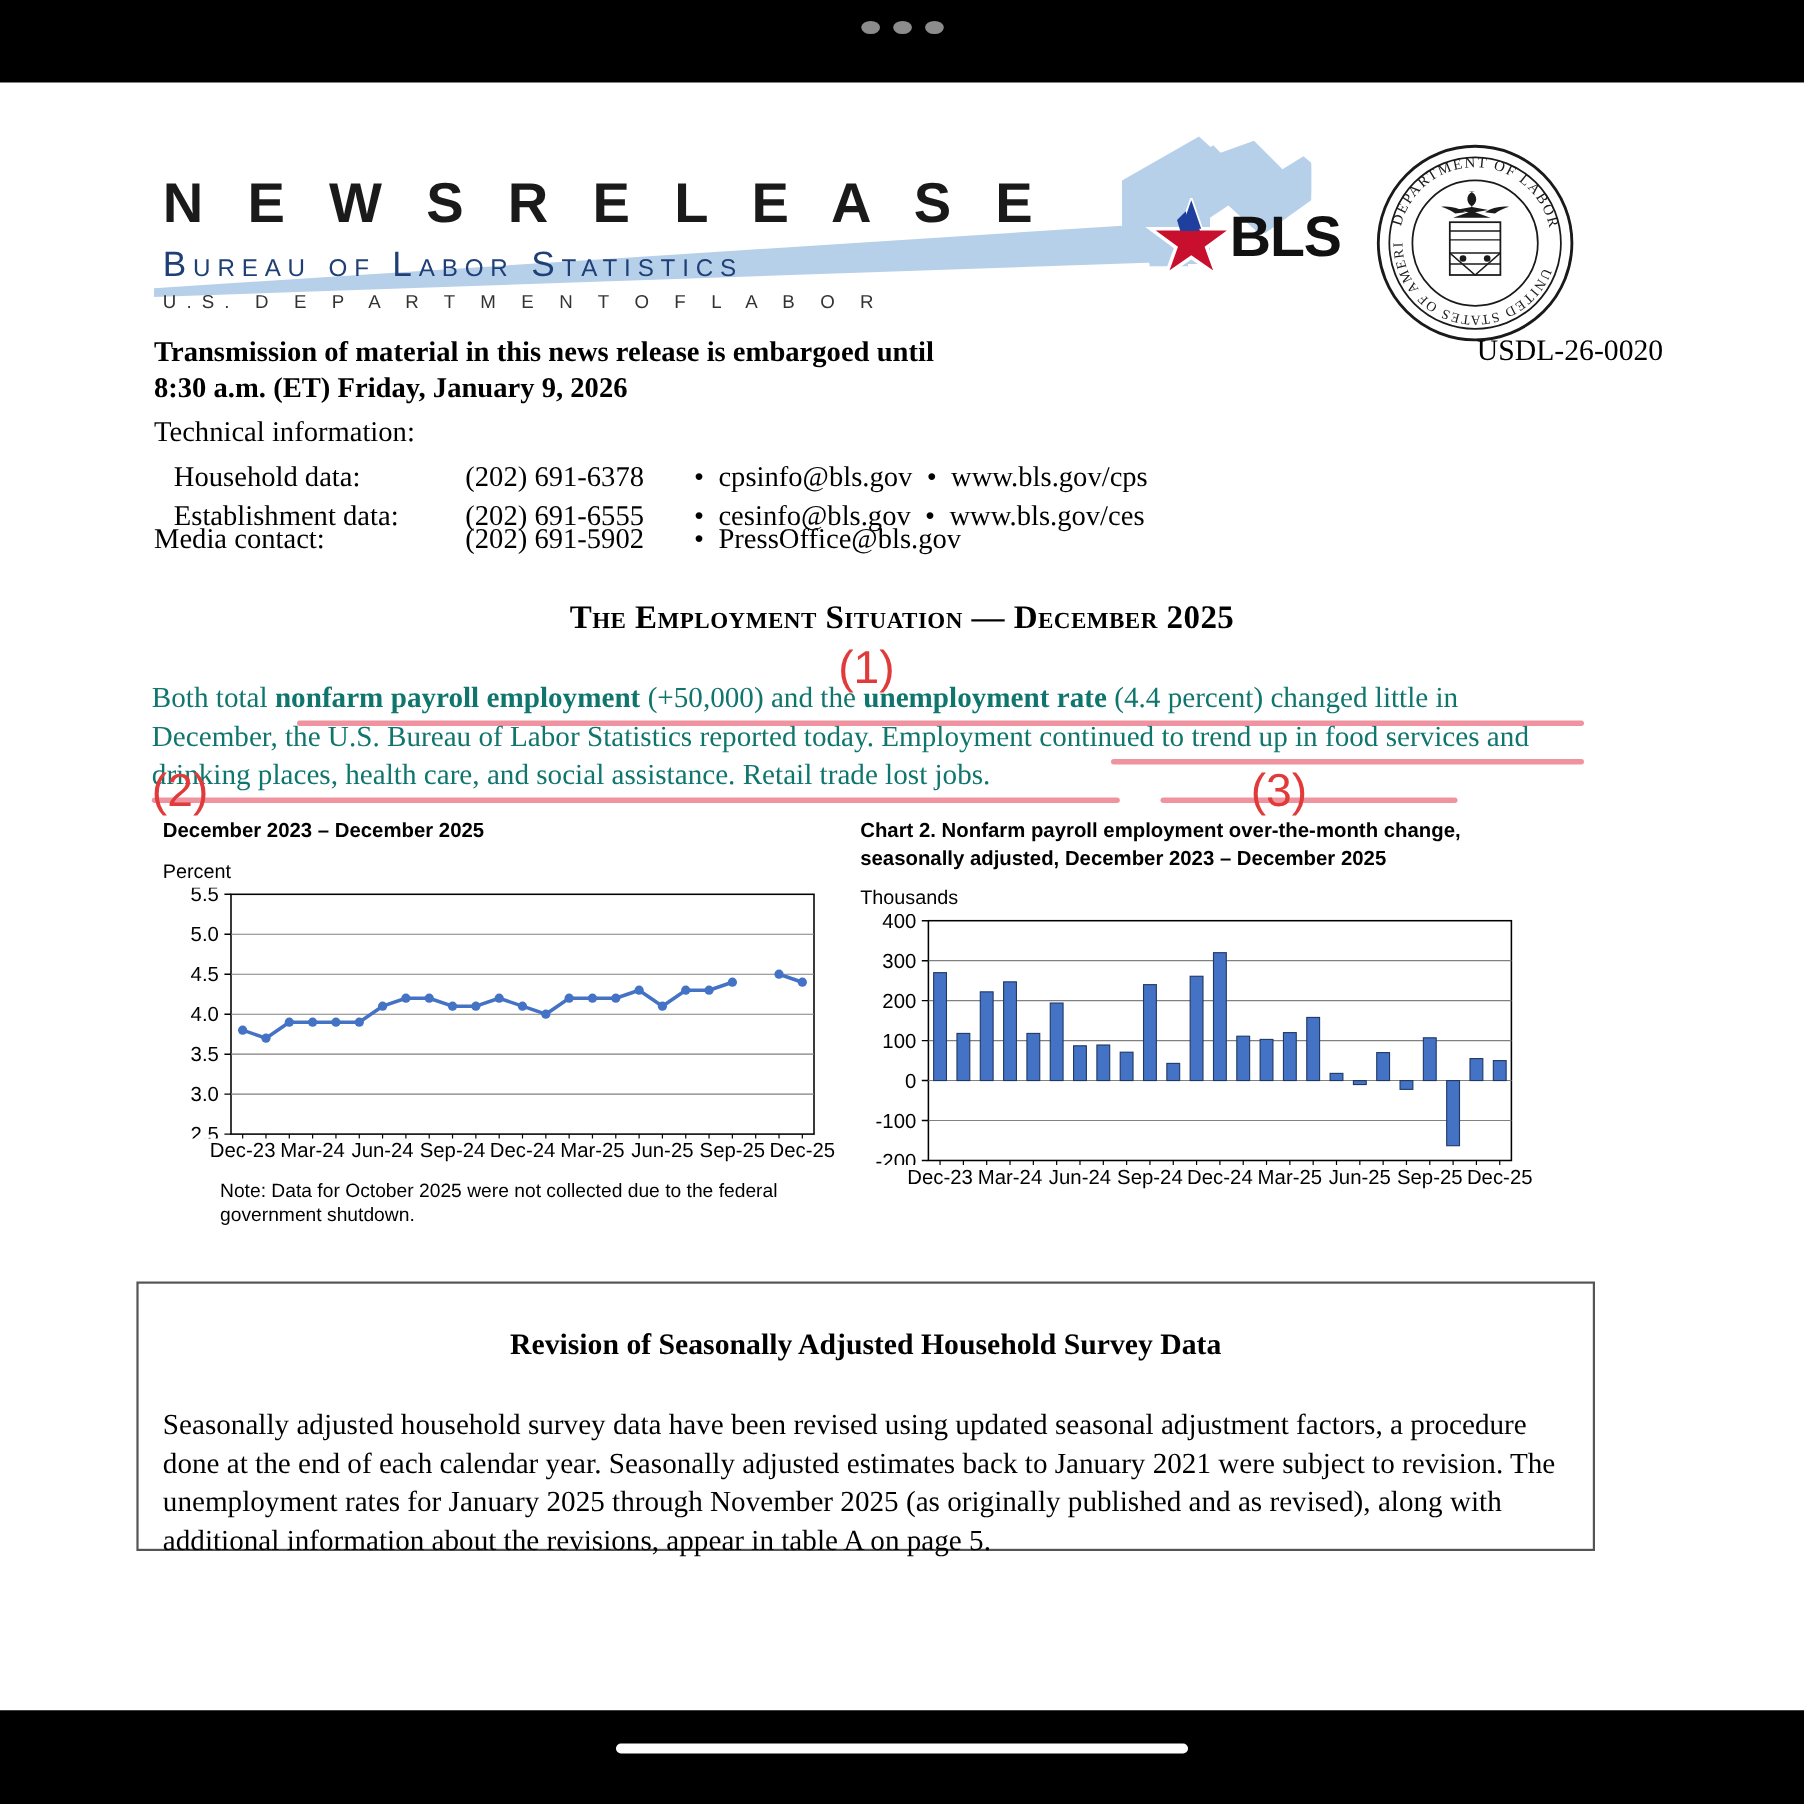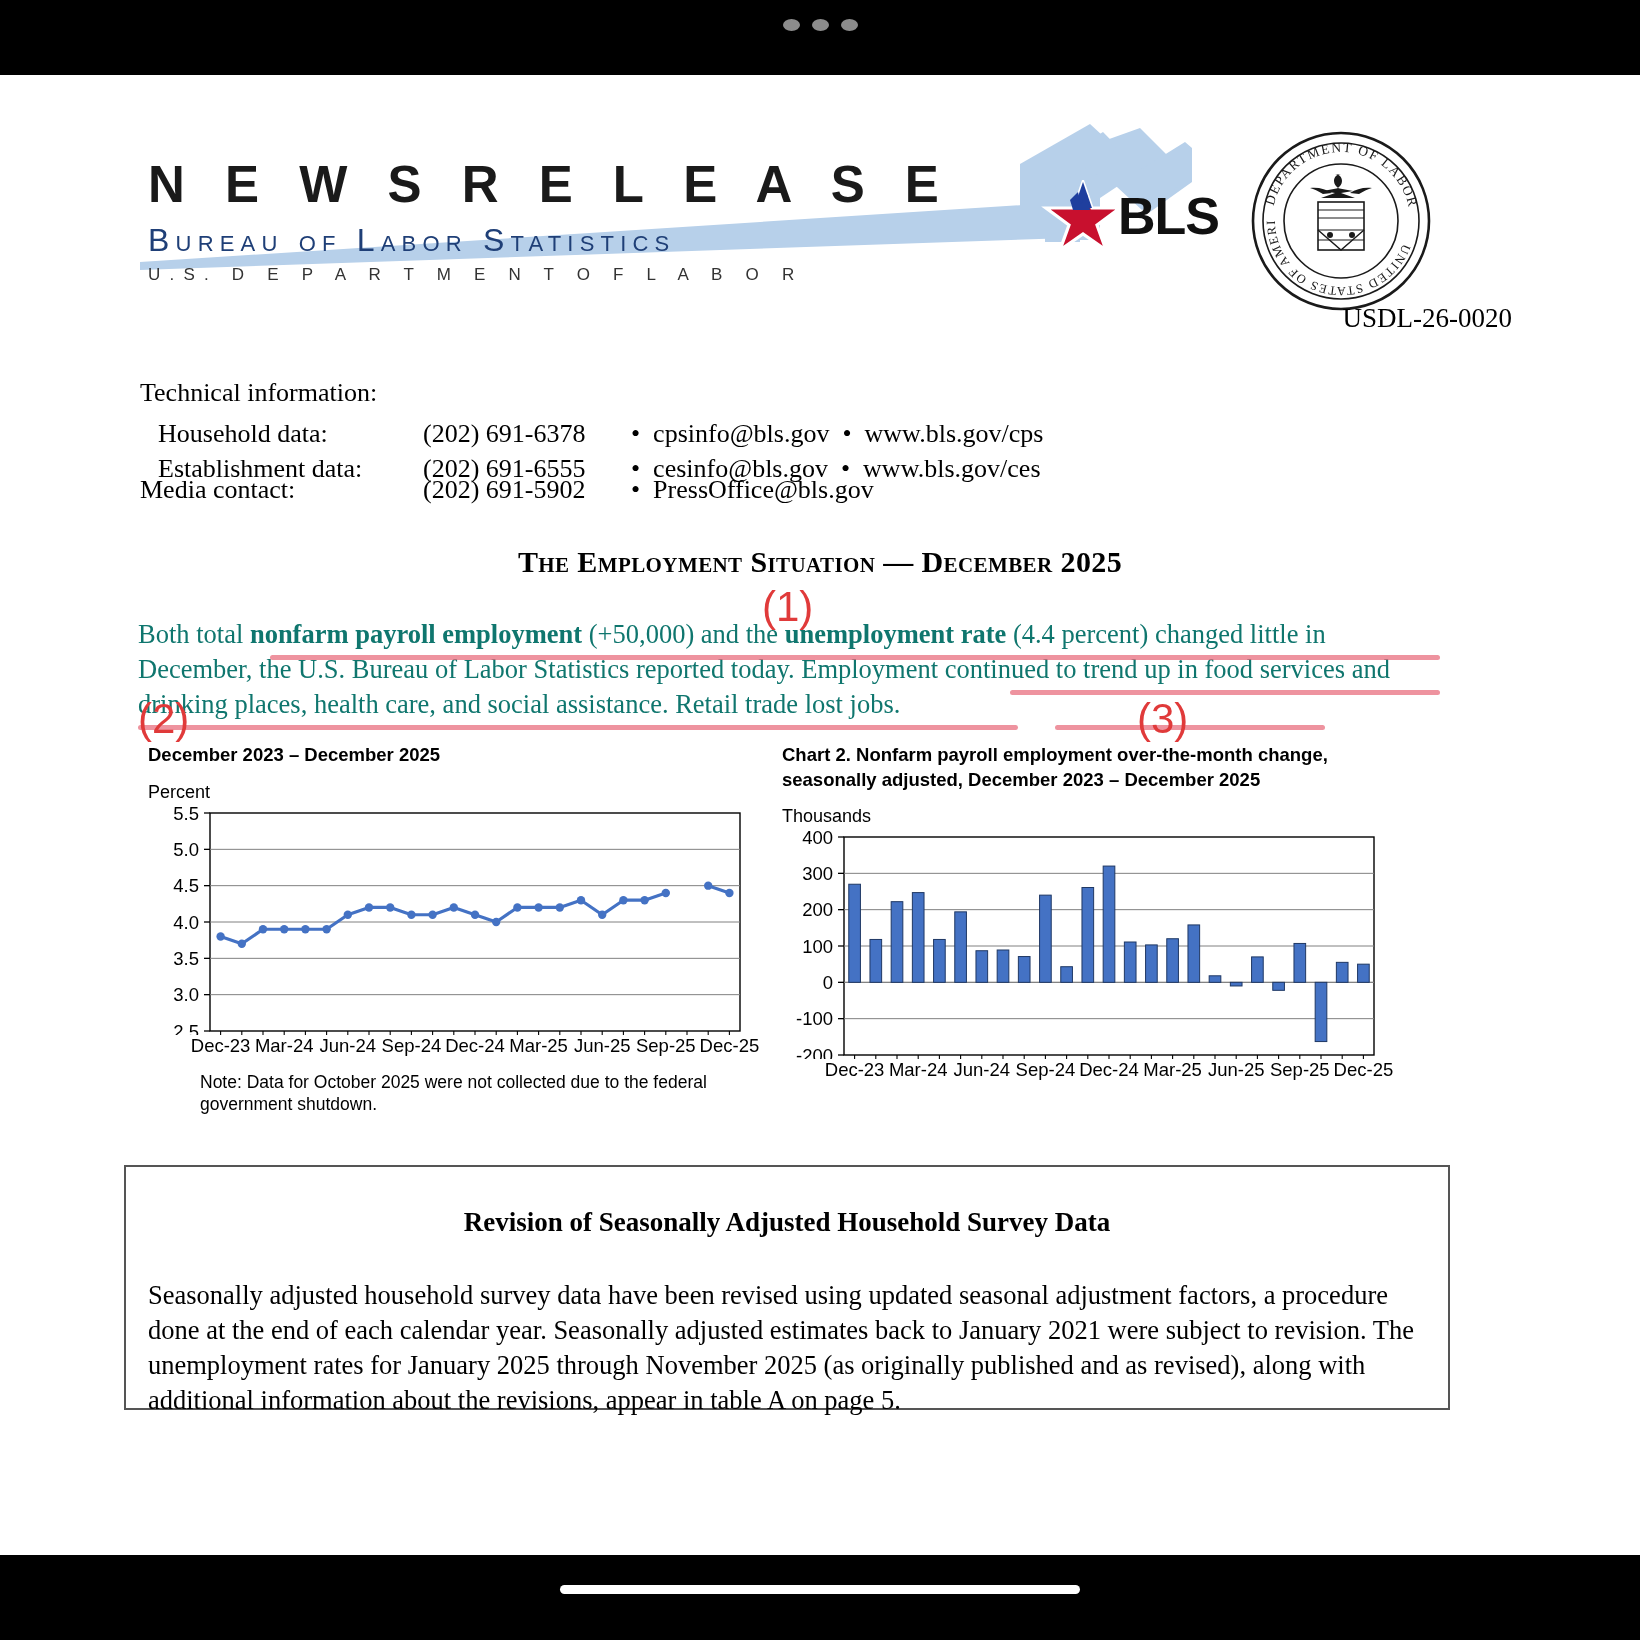--- a/index.html
+++ b/index.html
@@ -139,20 +139,24 @@
           <line x1="68" y1="80" x2="114" y2="80"></line>
           <line x1="68" y1="88" x2="114" y2="88"></line>
           <line x1="68" y1="100" x2="114" y2="100"></line>
           <line x1="68" y1="110" x2="114" y2="110"></line>
         </g>
         <circle cx="80" cy="105" r="3" fill="#1a1a1a"></circle>
         <circle cx="102" cy="105" r="3" fill="#1a1a1a"></circle>
       </svg>
     </div>
 
+    <div class="embargo">
+      <div>Transmission of material in this news release is embargoed until</div>
+      <div>8:30 a.m. (ET) Friday, January 9, 2026</div>
+    </div>
     <div class="usdl">USDL-26-0020</div>
 
     <div class="tech">
       <div class="tech-title">Technical information:</div>
       <div class="tech-row">
         <span class="tech-lbl">Household data:</span>
         <span class="tech-phone">(202) 691-6378</span>
         <span class="sep">•</span>
         <span>cpsinfo@bls.gov</span>
         <span class="sep">•</span>

